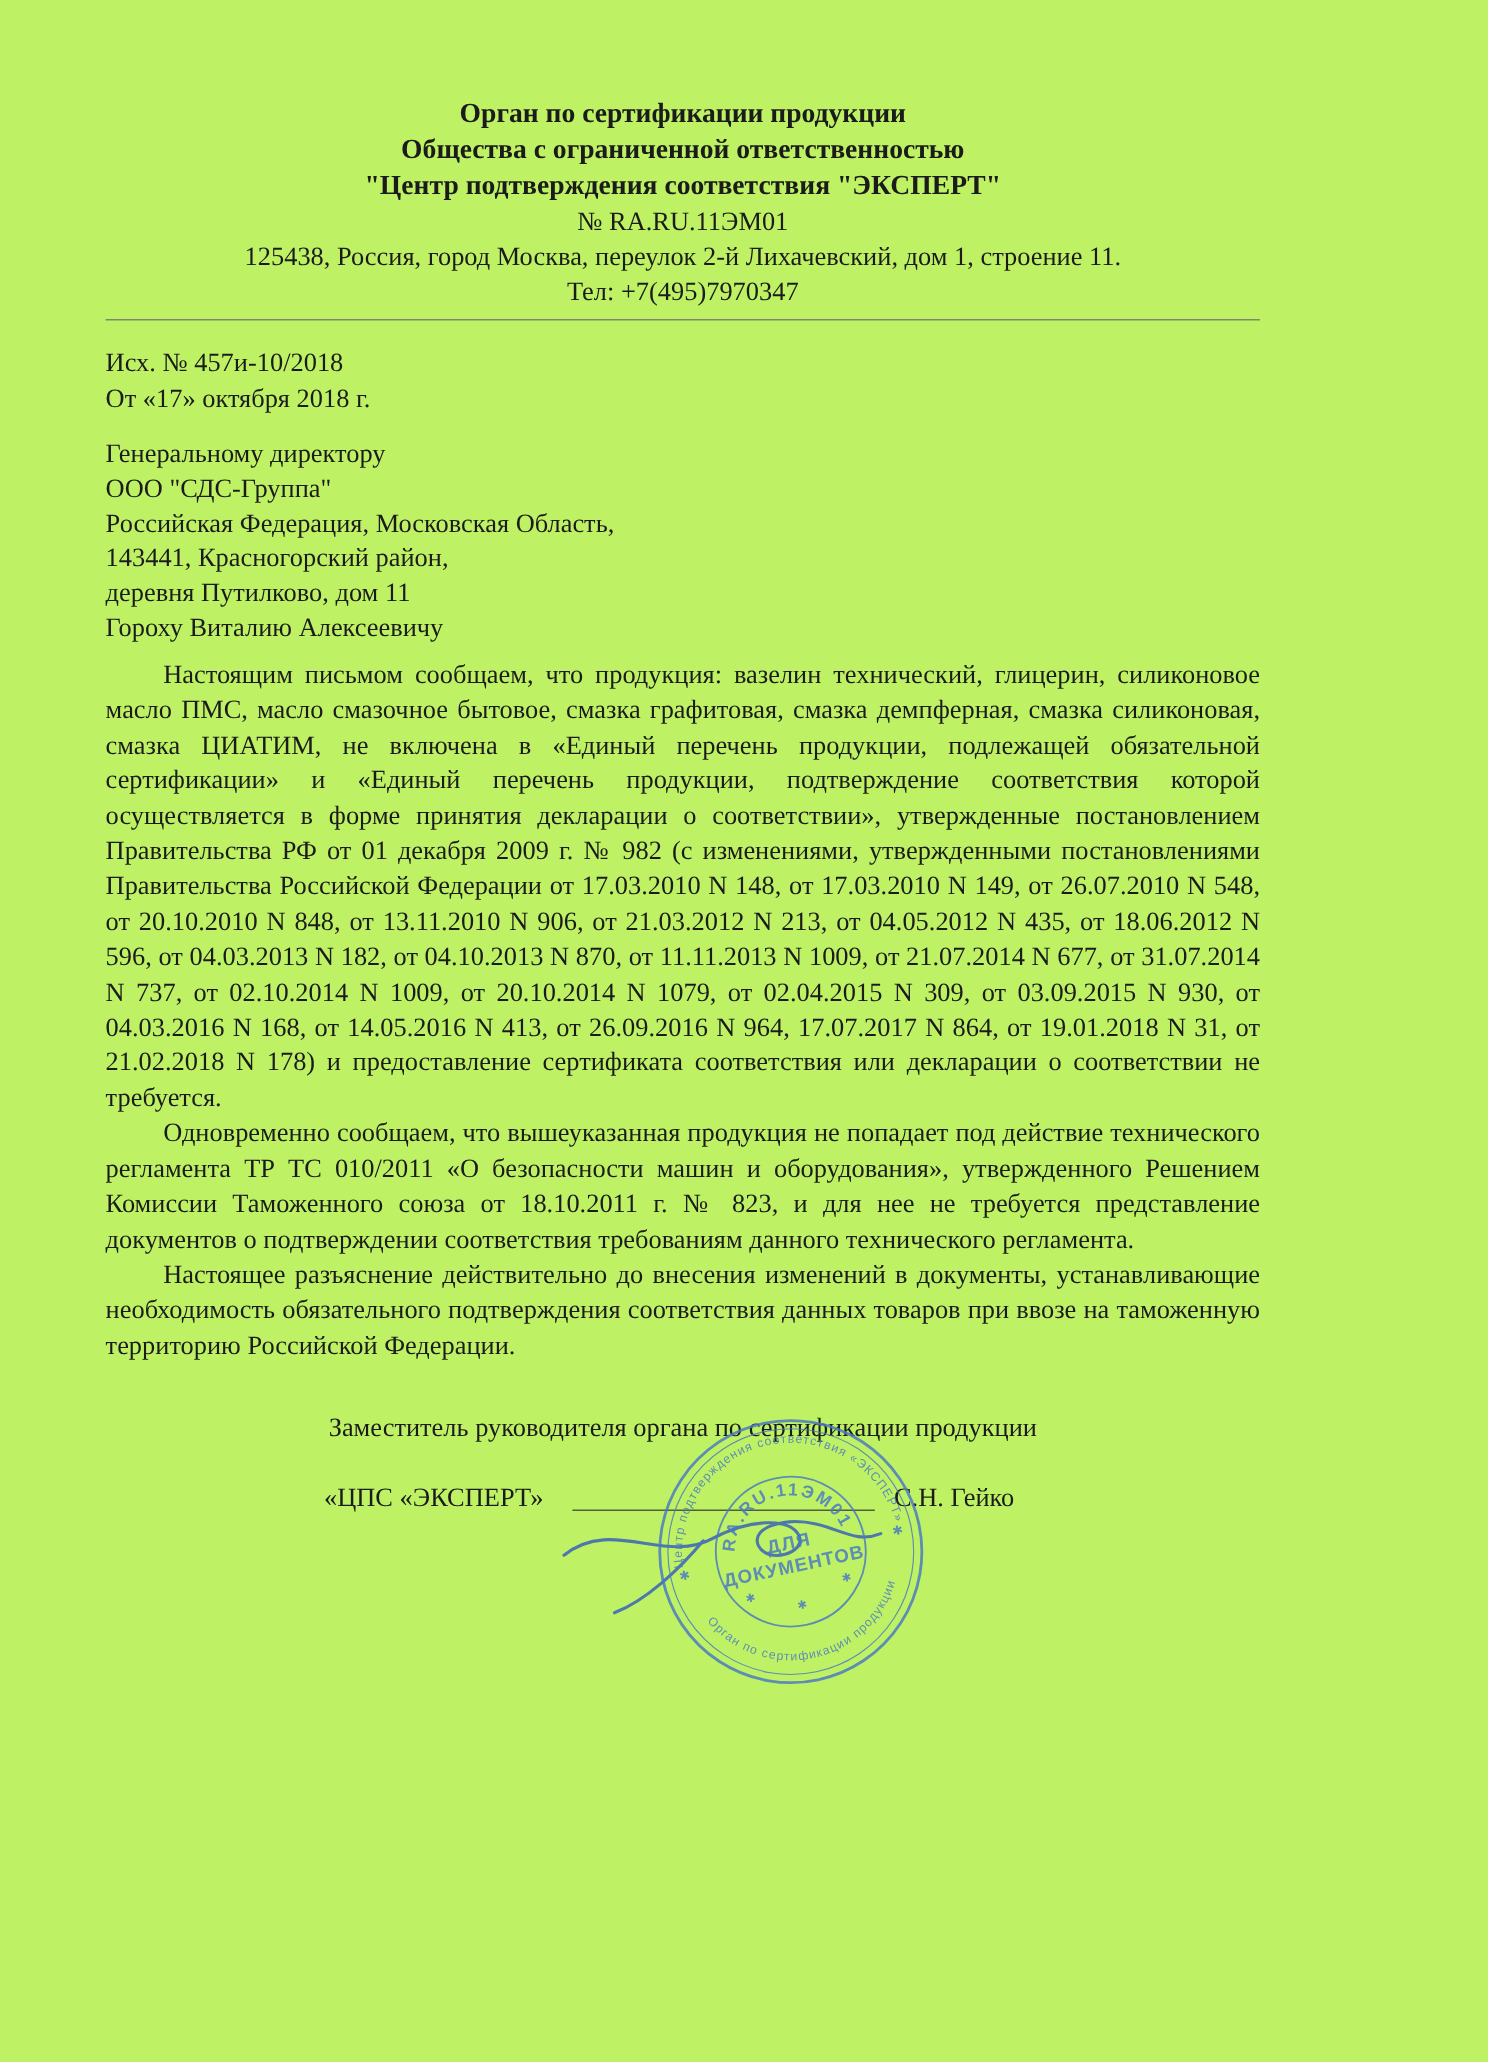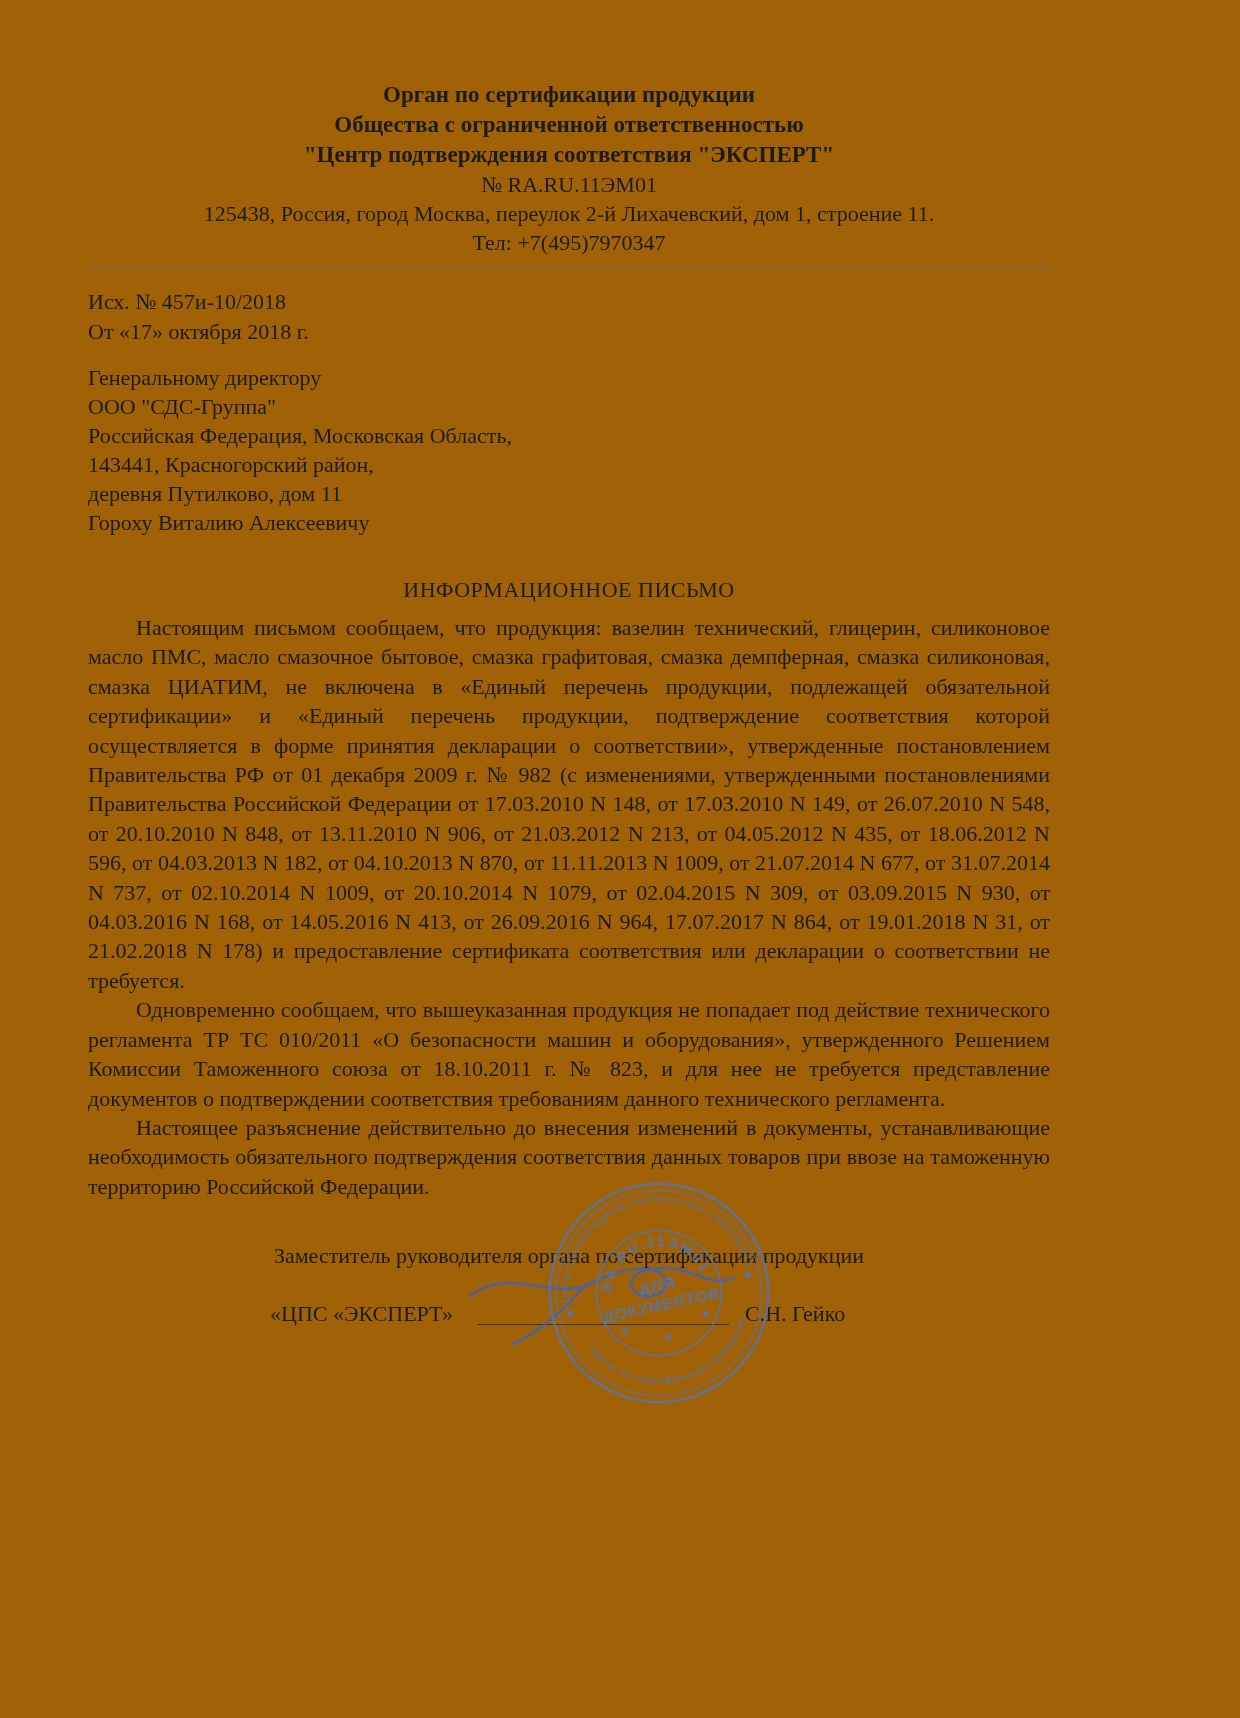--- a/index.html
+++ b/index.html
@@ -1,20 +1,20 @@
 <!DOCTYPE html>
 <html><head>
 <meta charset="utf-8">
 <style>
   html,body{margin:0;padding:0;background:#e8e8e8;}
   .page{
     position:relative;
     width:1240px;height:1718px;
     margin:0 auto;
-    background:#a16207;
+    background:#bef264;
     font-family:"Liberation Serif","DejaVu Serif",serif;
     color:#1b1b1b;
     overflow:hidden;
   }
   .content{
     position:absolute;
     left:88px;top:80px;
     width:962px;
   }
   .header{text-align:center;font-size:22px;line-height:29px;}
@@ -79,21 +79,20 @@
 
     <div class="recipient">
       <div>Генеральному директору</div>
       <div>ООО "СДС-Группа"</div>
       <div>Российская Федерация, Московская Область,</div>
       <div>143441, Красногорский район,</div>
       <div>деревня Путилково, дом 11</div>
       <div>Гороху Виталию Алексеевичу</div>
     </div>
 
-    <div class="doc-title">ИНФОРМАЦИОННОЕ ПИСЬМО</div>
 
     <div class="body-text">
       <p>Настоящим письмом сообщаем, что продукция: вазелин технический, глицерин, силиконовое масло  ПМС, масло смазочное бытовое, смазка графитовая, смазка демпферная, смазка силиконовая, смазка ЦИАТИМ, не включена в «Единый перечень продукции, подлежащей обязательной сертификации» и «Единый перечень продукции, подтверждение соответствия которой осуществляется в форме принятия декларации о соответствии», утвержденные постановлением Правительства РФ от 01 декабря 2009 г. № 982 (с изменениями, утвержденными постановлениями Правительства Российской Федерации от 17.03.2010 N 148, от 17.03.2010 N 149, от 26.07.2010 N 548, от 20.10.2010 N 848, от 13.11.2010 N 906, от 21.03.2012 N 213, от 04.05.2012 N 435, от 18.06.2012 N 596, от 04.03.2013 N 182, от 04.10.2013 N 870, от 11.11.2013 N 1009, от 21.07.2014 N 677, от 31.07.2014 N 737, от 02.10.2014 N 1009, от 20.10.2014 N 1079, от 02.04.2015 N 309, от 03.09.2015 N 930, от 04.03.2016 N 168, от 14.05.2016 N 413, от 26.09.2016 N 964, 17.07.2017 N 864, от 19.01.2018 N 31, от 21.02.2018 N 178) и предоставление сертификата соответствия или декларации о соответствии не требуется.</p>
       <p>Одновременно сообщаем, что вышеуказанная продукция не попадает под действие технического регламента ТР ТС 010/2011 «О безопасности  машин и оборудования», утвержденного Решением Комиссии Таможенного союза от 18.10.2011 г. № 823, и для нее не требуется представление документов о подтверждении соответствия требованиям данного технического регламента.</p>
       <p>Настоящее разъяснение действительно до внесения изменений в документы, устанавливающие необходимость обязательного подтверждения соответствия данных товаров при ввозе на таможенную территорию Российской Федерации.</p>
     </div>
 
     <div class="sig-position">Заместитель руководителя органа по сертификации продукции</div>
 
     <div class="sig-row">

